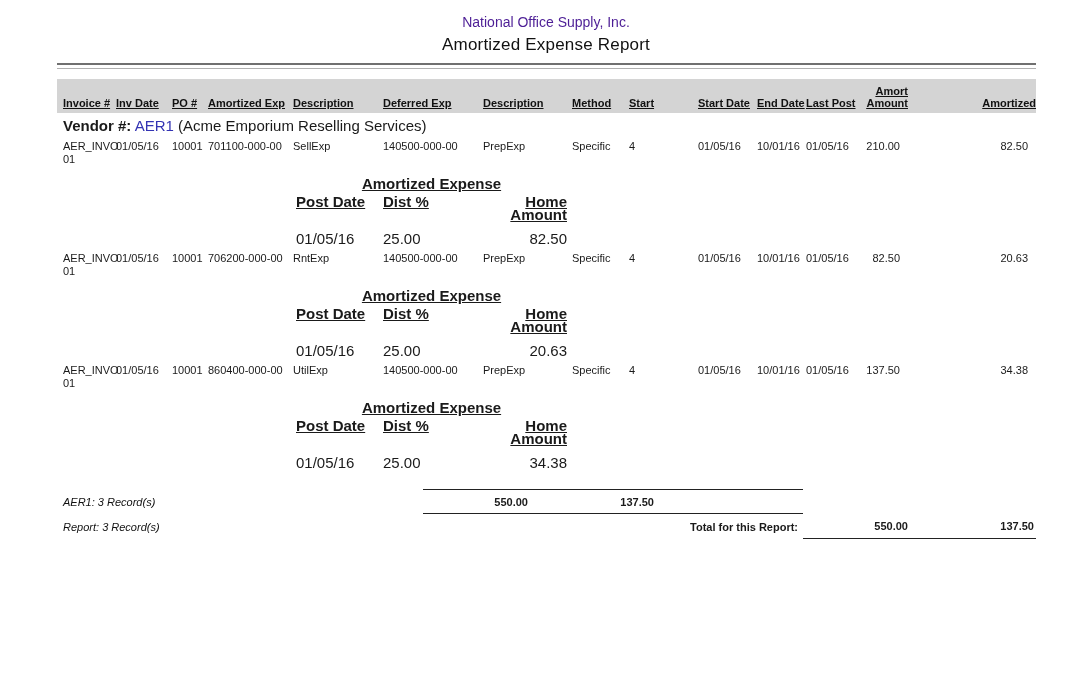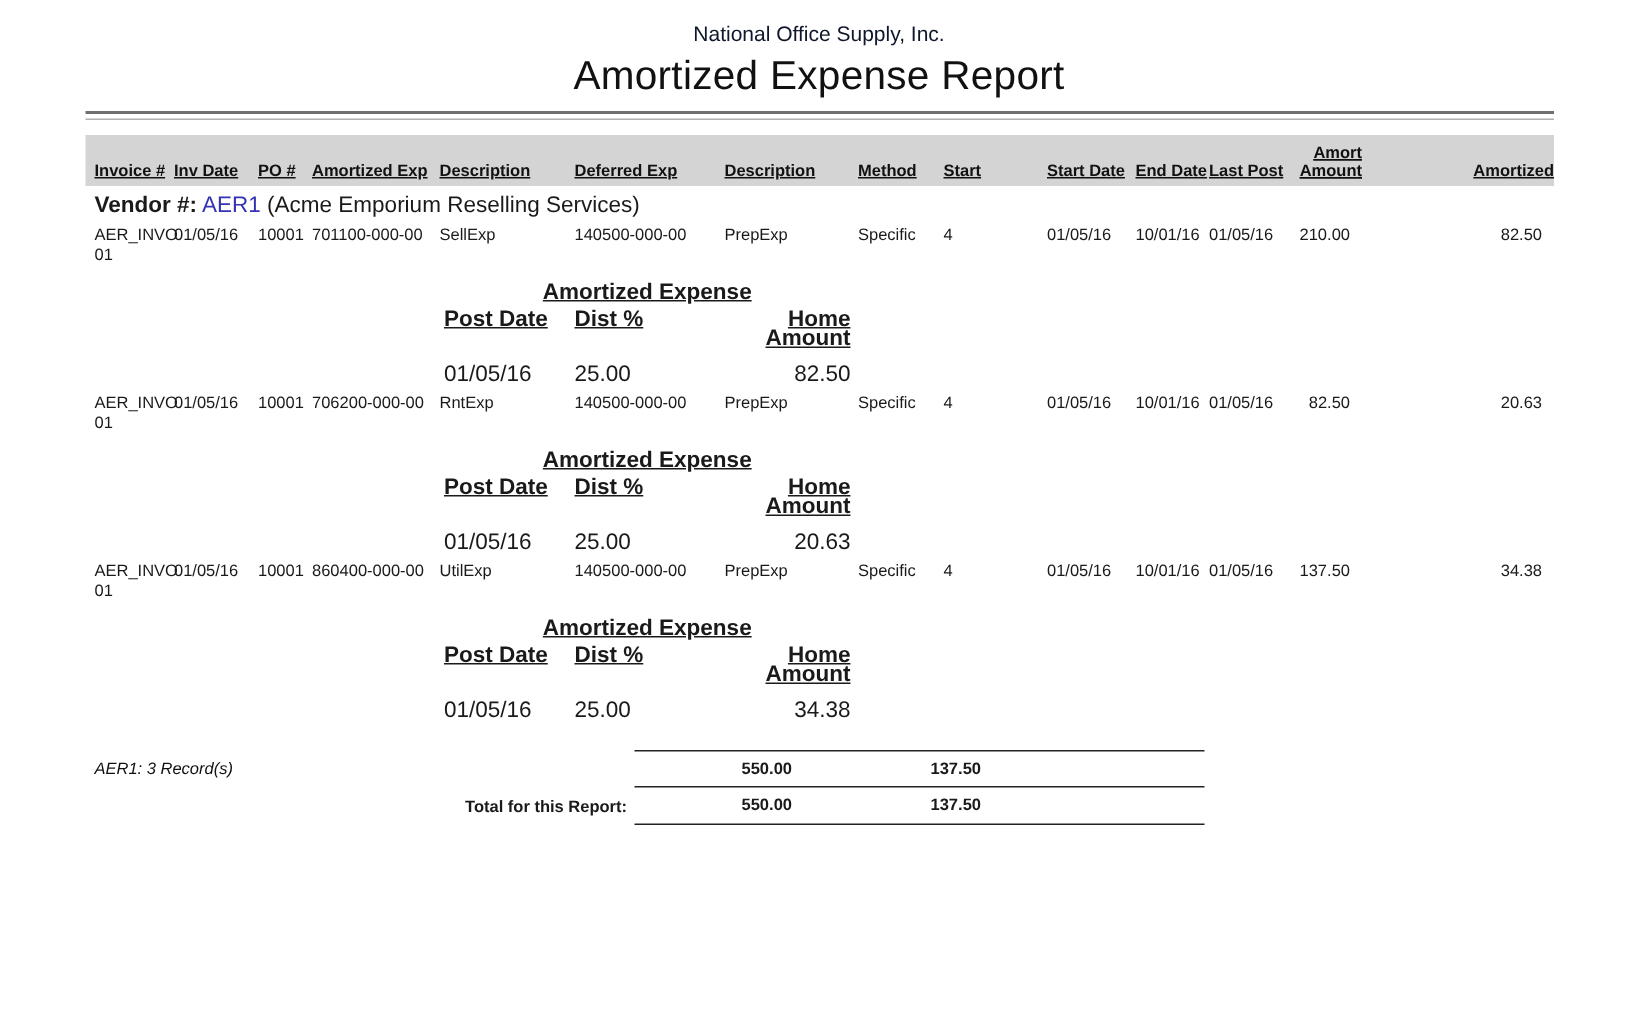--- a/index.html
+++ b/index.html
@@ -1,20 +1,20 @@
 <!DOCTYPE html>
 <html style="--header-bar: #d4d4d4; --vendor-link: #3333b3;"><head>
 <meta charset="utf-8">
 <style>
   html,body { margin:0; padding:0; background:#fff; }
   body { font-family:"Liberation Sans", sans-serif; color:#1a1a1a; }
   .page { position:relative; width:1092px; height:673px; background:#fff; overflow:hidden; }
 
-  .company { padding-top:14px; text-align:center; font-size:14px; color:#0f172a; }
-  .title   { margin-top:5px; text-align:center; font-size:27px; color:#111; letter-spacing:0.2px; }
+  .company { padding-top:14px; text-align:center; font-size:14px; color:#4c1d95; }
+  .title   { margin-top:5px; text-align:center; font-size:17px; color:#111; letter-spacing:0.2px; }
 
   .rule-wrap  { margin:8px 0 0 57px; width:979px; }
   .rule-thick { height:2px; background:#707070; }
   .rule-thin  { height:1px; background:#b0b0b0; margin-top:3px; }
 
   .cols { display:grid;
           grid-template-columns:53px 56px 36px 85px 90px 100px 89px 57px 69px 59px 49px 55px 47px 128px; }
 
   .header-bar { margin-top:10px; margin-left:57px; width:979px; box-sizing:border-box;
                 background:var(--header-bar, #d4d4d4); padding:6px 0 4px 6px; min-height:33px;
@@ -196,20 +196,21 @@
 
   <div class="footer">
     <div class="footer-row">
       <div class="count-text">AER1: 3 Record(s)</div>
       <div class="totals-box box-first">
         <div>550.00</div>
         <div>137.50</div>
       </div>
     </div>
     <div class="footer-row">
+      <div class="count-text">Report: 3 Record(s)</div>
       <div class="total-label">Total for this Report:</div>
       <div class="totals-box box-last">
         <div>550.00</div>
         <div>137.50</div>
       </div>
     </div>
   </div>
 
 </div>
 

